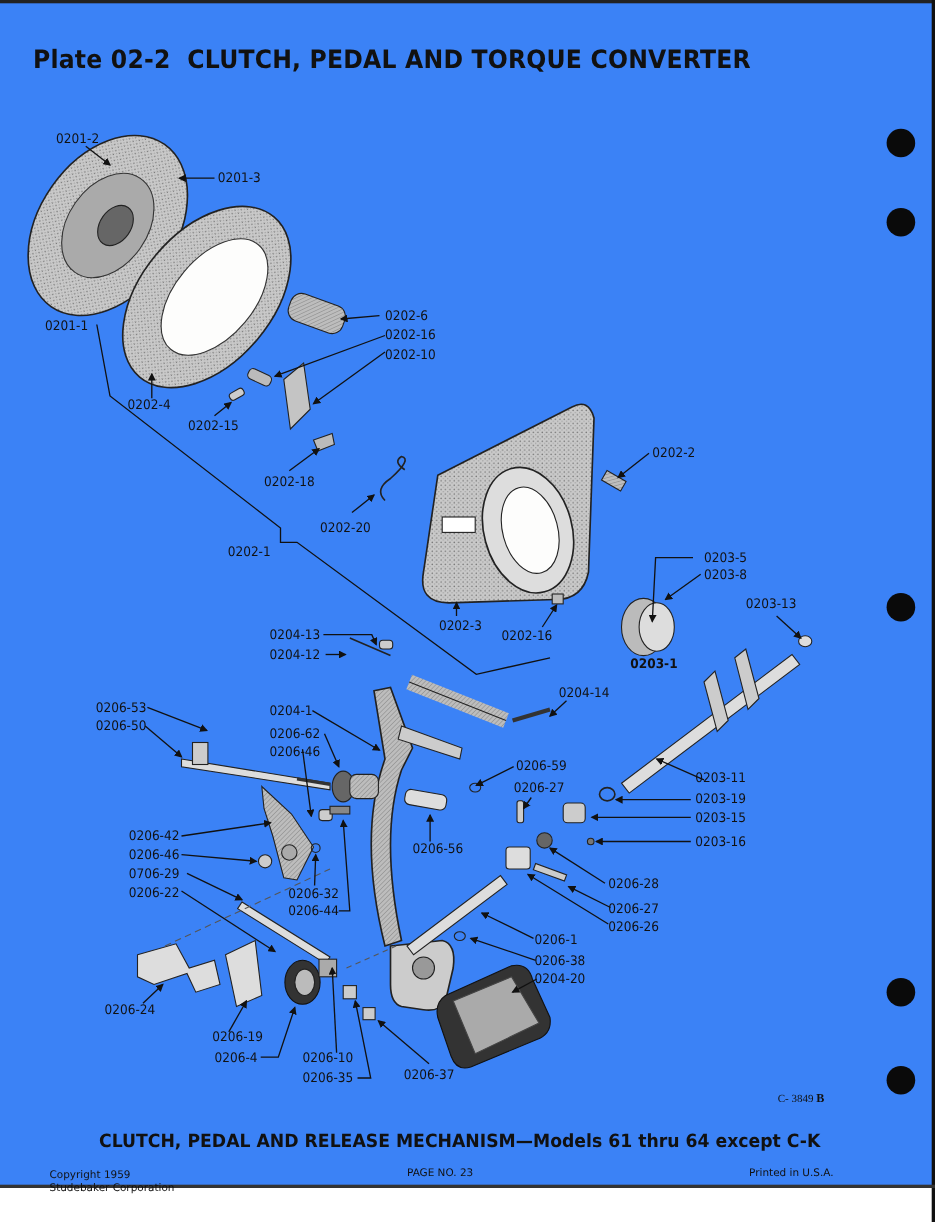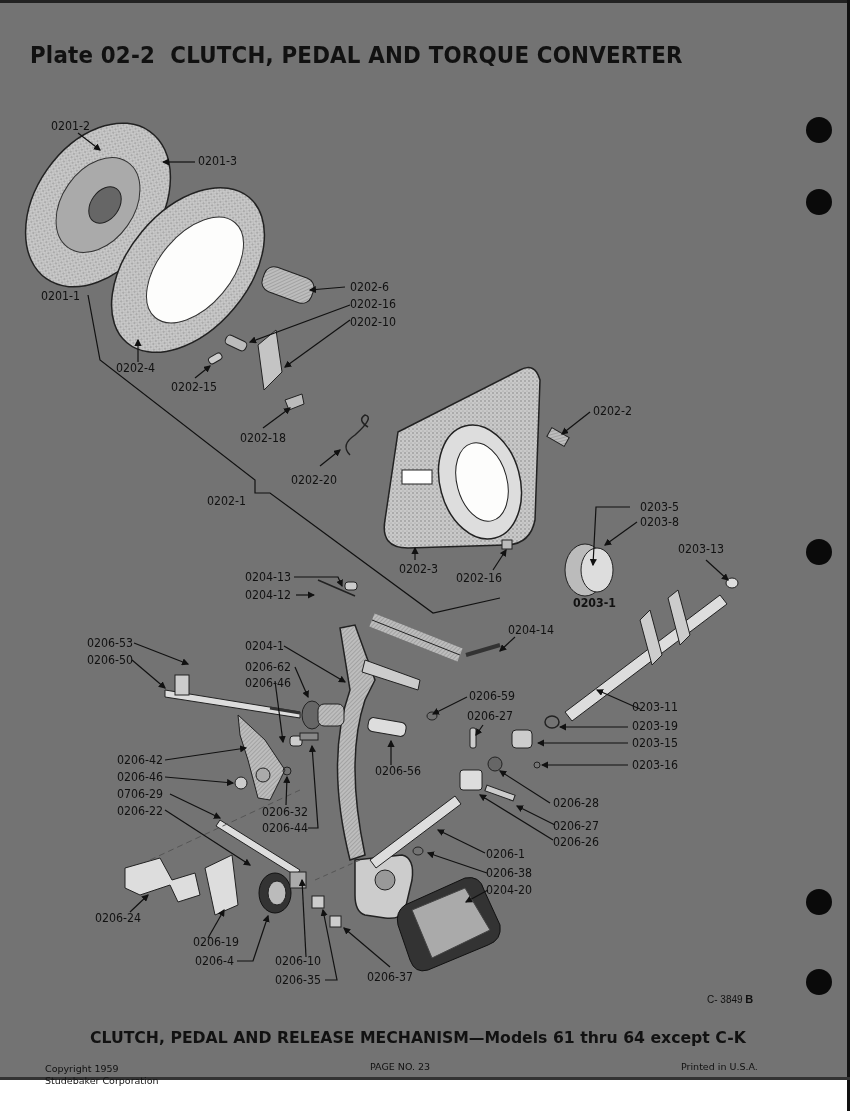--- a/index.html
+++ b/index.html
@@ -1,27 +1,27 @@
 <!DOCTYPE html>
 <html><head>
 <meta charset="utf-8">
 <style>
   html,body{margin:0;padding:0;background:#fff;}
   body{width:850px;height:1111px;position:relative;overflow:hidden;font-family:"DejaVu Sans",sans-serif;color:#111;}
-  .page{position:absolute;left:0;top:0;width:850px;height:1080px;background:#737373;}
+  .page{position:absolute;left:0;top:0;width:850px;height:1080px;background:#3b82f6;}
   .edge{position:absolute;right:0;top:0;width:3px;height:1111px;background:#111;}
   .edge-top{position:absolute;left:0;top:0;width:850px;height:3px;background:#222;}
   .edge-bottom{position:absolute;left:0;bottom:0;width:850px;height:3px;background:#333;}
   .title{position:absolute;left:30px;top:42px;font-size:23px;font-weight:bold;letter-spacing:0.2px;transform:scaleX(0.93);transform-origin:left;}
   .title .plate{font-weight:bold;}
   .hole{position:absolute;width:26px;height:26px;border-radius:50%;background:#0a0a0a;left:806px;}
   svg.art{position:absolute;left:0;top:0;}
   .lbl{position:absolute;font-size:12px;line-height:13px;white-space:nowrap;font-family:"DejaVu Sans",sans-serif;color:#111;transform:scaleX(0.92);transform-origin:left;}
   .lbl.b{font-weight:bold;}
-  .code{position:absolute;left:707px;top:993px;font-size:10px;font-family:Liberation Sans, sans-serif;}
+  .code{position:absolute;left:707px;top:993px;font-size:10px;font-family:Liberation Serif, serif;}
   .code b{font-size:11px;}
   .caption{position:absolute;left:90px;top:1028px;font-size:16.5px;font-weight:bold;white-space:nowrap;transform:scaleX(0.95);transform-origin:left;}
   .foot{position:absolute;font-size:9.5px;white-space:nowrap;}
 </style>
 </head>
 <body>
 
 <div class="page">
   <div class="edge-top"></div>
   <div class="edge"></div>

